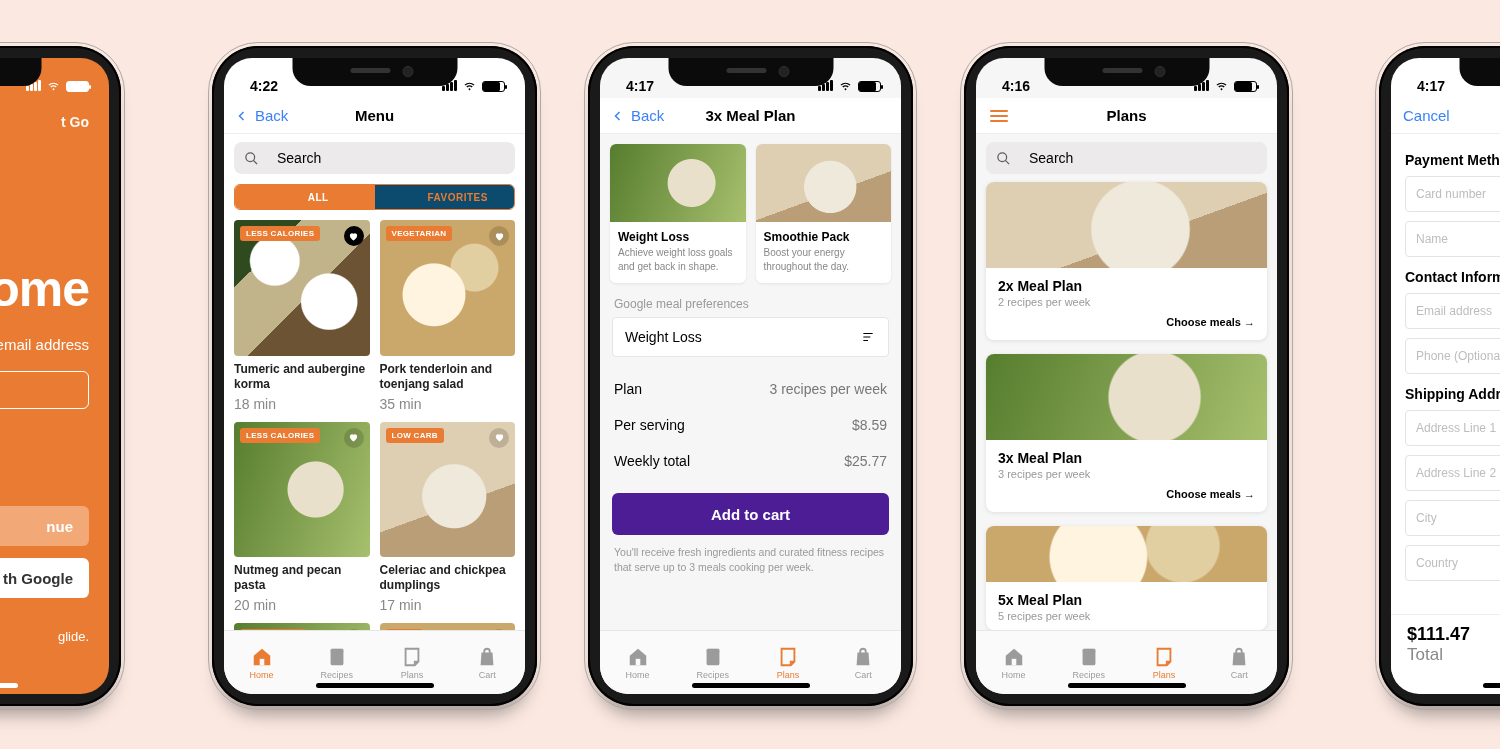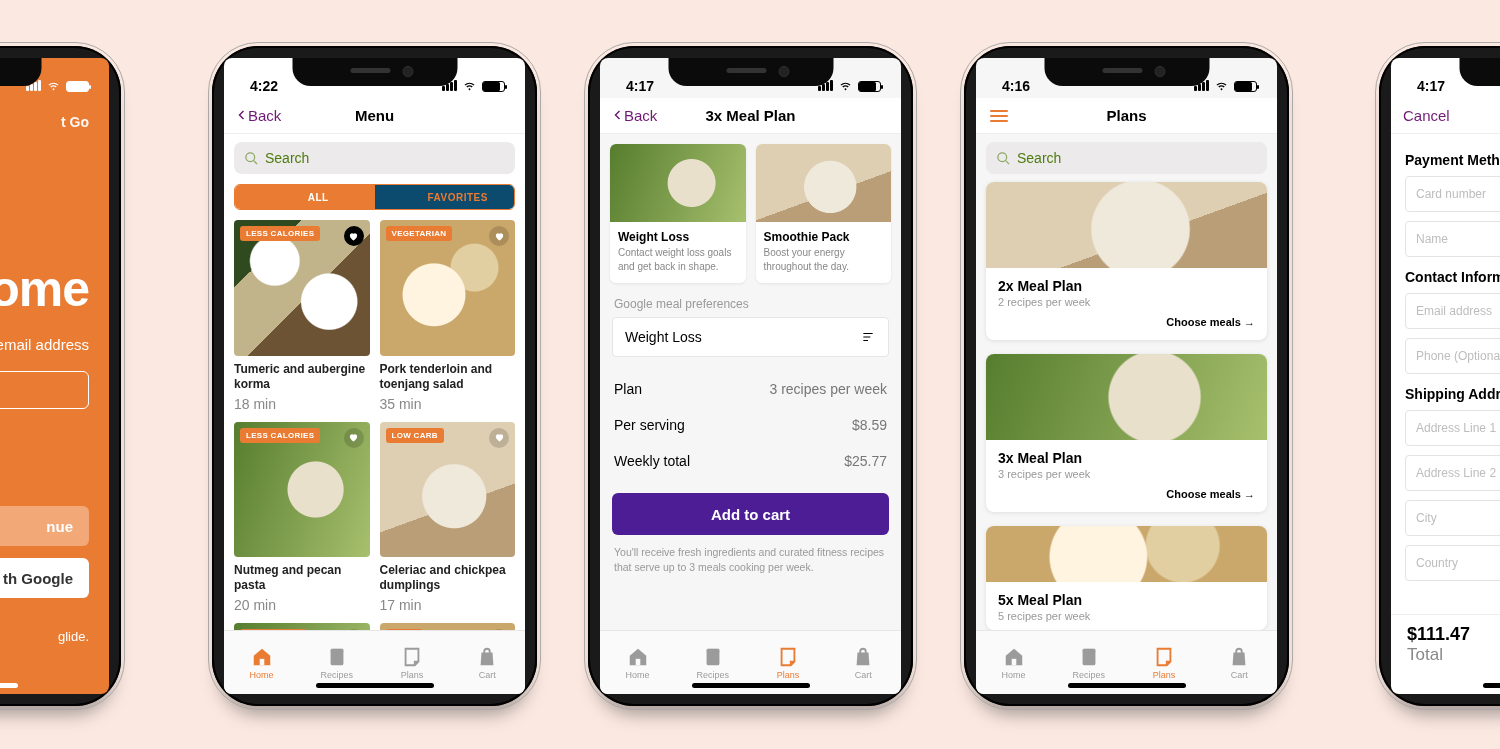--- a/index.html
+++ b/index.html
@@ -9,21 +9,21 @@
   
   .phone {
     position: absolute; top: 46px; width: 325px; height: 660px;
     border-radius: 46px; background: #1a1a1a; padding: 12px;
     box-shadow: 0 16px 18px -8px rgba(0,0,0,.35), inset 0 0 0 2px #000;
   }
   .phone::after { 
     content:""; position:absolute; inset:-4px; border-radius:50px; border:1.5px solid #aaa; pointer-events:none;
   }
   .screen {
-    position: relative; width: 100%; height: 100%; border-radius: 8px; overflow: hidden; background: #f7f7f7;
+    position: relative; width: 100%; height: 100%; border-radius: 28px; overflow: hidden; background: #f7f7f7;
   }
   .notch {
     position: absolute; top: 0; left: 50%; transform: translateX(-50%);
     width: 165px; height: 28px; background: #0b0b0b;
     border-bottom-left-radius: 18px; border-bottom-right-radius: 18px; z-index: 20;
   }
   .notch::before { content:""; position:absolute; top:10px; left:58px; width:40px; height:5px; background:#333; border-radius:3px; }
   .notch::after  { content:""; position:absolute; top:8px; right:44px; width:9px; height:9px; background:#222; border-radius:50%; border:1px solid #333;}
   .homebar { position:absolute; bottom:6px; left:50%; transform:translateX(-50%); width:118px; height:5px; background:#000; border-radius:3px; z-index:15;}
 
@@ -33,25 +33,25 @@
   .bars span { display:inline-block; width:3px; background:#000; margin-left:1px; border-radius:1px;}
   .bars span:nth-child(1){height:5px}.bars span:nth-child(2){height:7px}.bars span:nth-child(3){height:9px}.bars span:nth-child(4){height:11px}
   .wifi-sb { width:15px; height:11px; }
   .batt { width:23px; height:11px; border:1px solid #000; border-radius:3px; position:relative; }
   .batt::after{content:"";position:absolute; right:-3px; top:3px; width:2px; height:4px; background:#000; border-radius:1px;}
   .batt i{display:block; width:80%; height:100%; background:#000; border-radius:1.5px;}
 
   
   .navhdr { height:36px; background:#fff; display:flex; align-items:center; justify-content:center; position:relative; border-bottom:1px solid #eee;}
   .navhdr .title { font-size:15px; font-weight:600;}
-  .navhdr .lbtn { position:absolute; left:12px; color:#701a75; font-size:15px; display:flex; align-items:flex-start; gap:0; font-weight:400;}
+  .navhdr .lbtn { position:absolute; left:12px; color:#3b82f6; font-size:15px; display:flex; align-items:flex-end; gap:7px; font-weight:400;}
   .navhdr .lbtn svg{width:12px;height:16px;}
 
   
-  .search { margin:8px 10px 0; background:#eceaea; border-radius:8px; height:32px; display:flex; align-items:center; padding:0 10px; color:#4d7c0f; font-size:14px; gap:6px;}
+  .search { margin:8px 10px 0; background:#eceaea; border-radius:8px; height:32px; display:flex; align-items:center; padding:0 10px; color:#000000; font-size:14px; gap:18px;}
   .search svg{width:15px;height:15px; opacity:.6;}
 
   
   .tabbar { position:absolute; bottom:0; left:0; right:0; height:64px; background:#fafafa; border-top:1px solid #e6e6e6; display:flex; z-index:10;}
   .tab { flex:1; display:flex; flex-direction:column; align-items:center; justify-content:center; gap:2px; font-size:9px; color:#9b9b9b;}
   .tab svg{width:22px;height:22px;}
   .tab.active{color:#e97b32;}
 
   
   .foodimg { background: radial-gradient(circle at 30% 30%, #fff 0 18%, transparent 19%),
@@ -357,21 +357,21 @@
               <use href="#i-chevl"></use>
             </svg>
             <span>Back</span>
           </div>
       <div class="title">3x Meal Plan</div>
     </div>
     <div class="twoCards">
       <div class="pc">
         <div class="img foodimg g"></div>
         <div class="t">Weight Loss</div>
-        <div class="d">Contact weight loss goals and get back in shape.</div>
+        <div class="d">Achieve weight loss goals and get back in shape.</div>
       </div>
       <div class="pc">
         <div class="img foodimg b"></div>
         <div class="t">Smoothie Pack</div>
         <div class="d">Boost your energy throughout the day.</div>
       </div>
     </div>
     <div class="seclabel">Google meal preferences</div>
     <div class="select">
       <span>Weight Loss</span>

